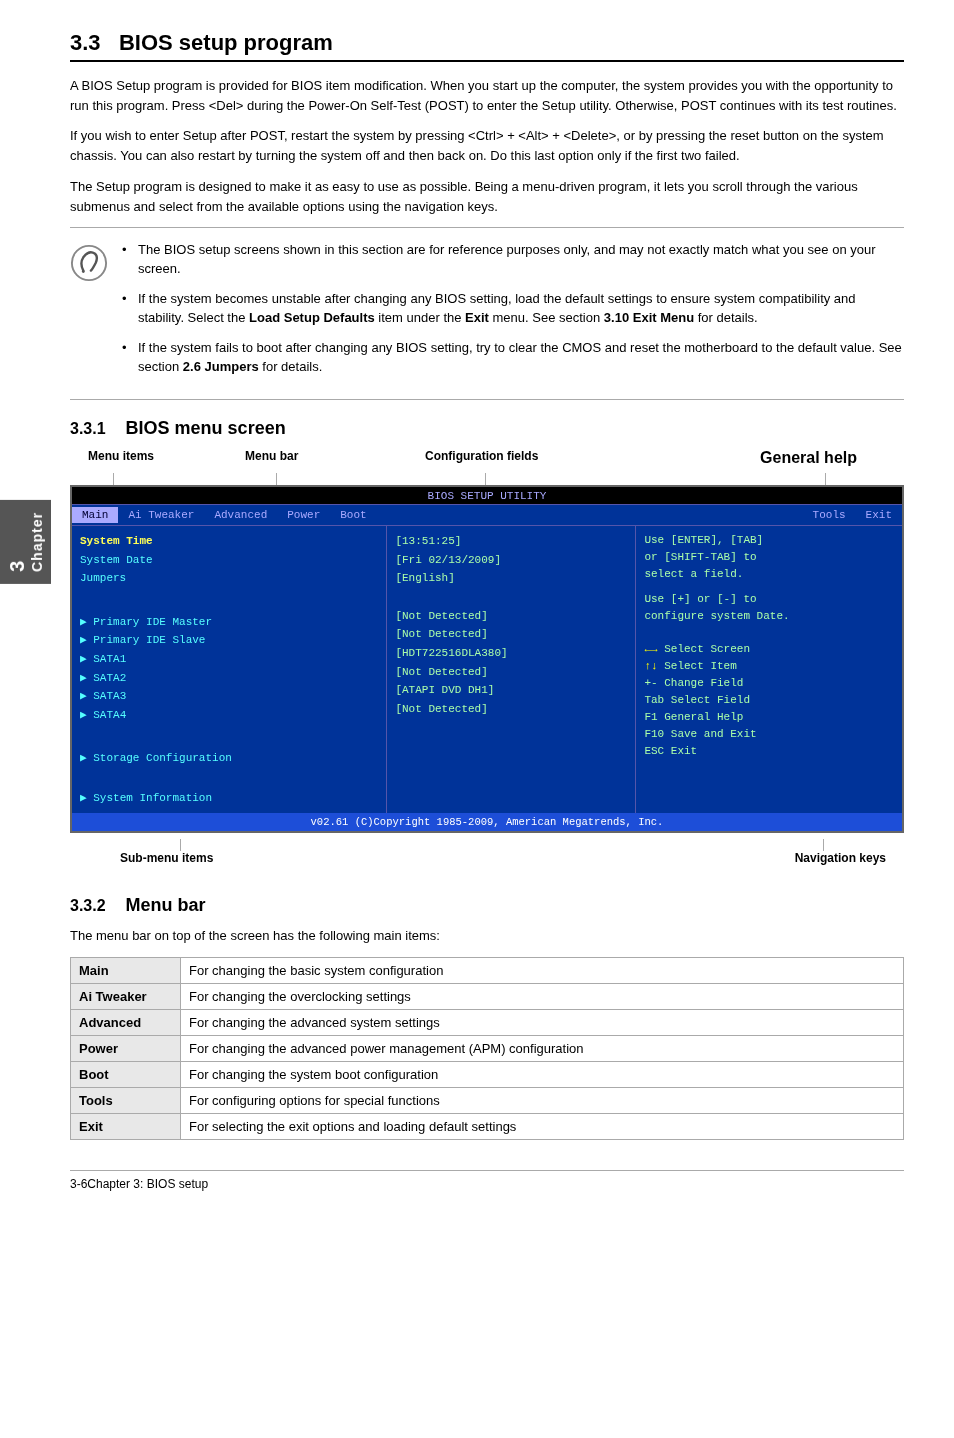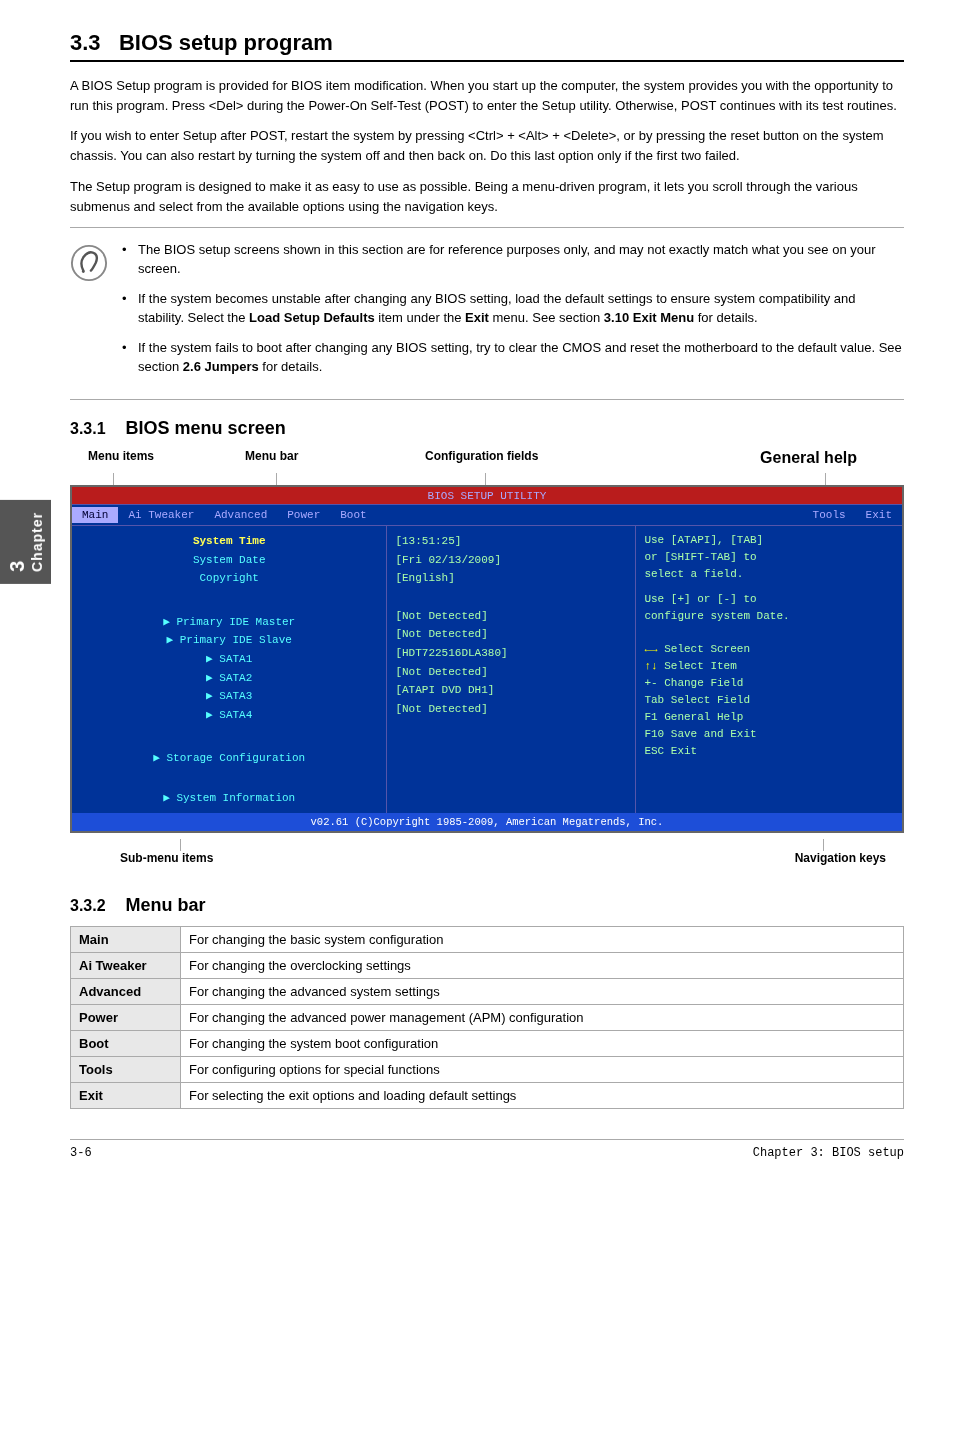--- a/index.html
+++ b/index.html
@@ -80,21 +80,21 @@
       background: #003399;
       color: #fff;
       font-family: "Courier New", monospace;
       font-size: 11.5px;
       padding: 0;
       border: 2px solid #666;
       width: 100%;
       margin-bottom: 6px;
     }
     .bios-topbar {
-      background: #b91c1c;
+      background: #000000;
       color: #aaaaff;
       text-align: center;
       padding: 3px 0 2px;
       font-size: 11px;
       border-bottom: 1px solid #5555aa;
     }
     .bios-menubar {
       display: flex;
       background: #003399;
       padding: 2px 0;
@@ -113,21 +113,20 @@
       display: flex;
       min-height: 230px;
     }
     .bios-left {
       width: 38%;
       border-right: 1px solid #5555aa;
       padding: 6px 8px;
       color: #aaffaa;
       font-size: 11px;
       line-height: 1.7;
-      text-align: center;
     }
     .bios-center {
       width: 30%;
       border-right: 1px solid #5555aa;
       padding: 6px 8px;
       color: #aaffaa;
       font-size: 11px;
       line-height: 1.7;
     }
     .bios-right {
@@ -187,26 +186,24 @@
       color: #fff;
       padding: 12px 6px;
       letter-spacing: 1px;
     }
     .chapter-num {
       font-size: 20px;
       font-weight: bold;
     }
     .page-footer {
       display: flex;
-      justify-content: space-between;
       border-top: 1px solid #aaa;
       margin-top: 30px;
       padding-top: 6px;
       font-size: 12px;
-      font-family: Liberation Mono, monospace;
     }
   </style>
 </head>
 <body>
 
 <div class="chapter-sidebar">
   <div class="chapter-num">3</div>
   <div>Chapter</div>
 </div>
 
@@ -270,21 +267,21 @@
       <div class="bios-menu-item">Power</div>
       <div class="bios-menu-item">Boot</div>
       <div style="flex:1"></div>
       <div class="bios-menu-item">Tools</div>
       <div class="bios-menu-item">Exit</div>
     </div>
     <div class="bios-body">
       <div class="bios-left">
         <div style="color:#ffff55; font-weight:bold;">System Time</div>
         <div style="color:#55ffff;">System Date</div>
-        <div style="color:#55ffff;">Copyright</div>
+        <div style="color:#55ffff;">Jumpers</div>
         <div style="margin-top:6px;">&nbsp;</div>
         <div class="submenu-item">▶ Primary IDE Master</div>
         <div class="submenu-item">▶ Primary IDE Slave</div>
         <div class="submenu-item">▶ SATA1</div>
         <div class="submenu-item">▶ SATA2</div>
         <div class="submenu-item">▶ SATA3</div>
         <div class="submenu-item">▶ SATA4</div>
         <div style="margin-top:6px;">&nbsp;</div>
         <div class="submenu-item">▶ Storage Configuration</div>
         <div style="margin-top:2px;">&nbsp;</div>
@@ -297,21 +294,21 @@
         <div>&nbsp;</div>
         <div>[Not Detected]</div>
         <div>[Not Detected]</div>
         <div>[HDT722516DLA380]</div>
         <div>[Not Detected]</div>
         <div>[ATAPI DVD DH1]</div>
         <div>[Not Detected]</div>
       </div>
       <div class="bios-right">
         <div class="section">
-          <div>Use [ATAPI], [TAB]</div>
+          <div>Use [ENTER], [TAB]</div>
           <div>or [SHIFT-TAB] to</div>
           <div>select a field.</div>
           <div style="margin-top:8px;">Use [+] or [-] to</div>
           <div>configure system Date.</div>
         </div>
         <div style="margin-top:16px;">
           <div><span class="bios-arrow">←→</span>   Select Screen</div>
           <div><span class="bios-arrow">↑↓</span>   Select Item</div>
           <div>+-   Change Field</div>
           <div>Tab  Select Field</div>
@@ -335,20 +332,21 @@
     <span style="position:absolute; left:50px; font-size:12px; font-weight:bold;">Sub-menu items</span>
     <span style="position:absolute; right:18px; font-size:12px; font-weight:bold;">Navigation keys</span>
   </div>
 </div>
 
 <div class="subsection-block">
   <div class="subsection-header">
     <span class="subsection-number">3.3.2</span>
     <span class="subsection-name">Menu bar</span>
   </div>
+  <p>The menu bar on top of the screen has the following main items:</p>
   <table class="menubar-table">
     <tbody id="menubar-tbody">
     <tr>
           <td>Main</td>
           <td>For changing the basic system configuration</td>
         </tr>
         <tr>
           <td>Ai Tweaker</td>
           <td>For changing the overclocking settings</td>
         </tr>

